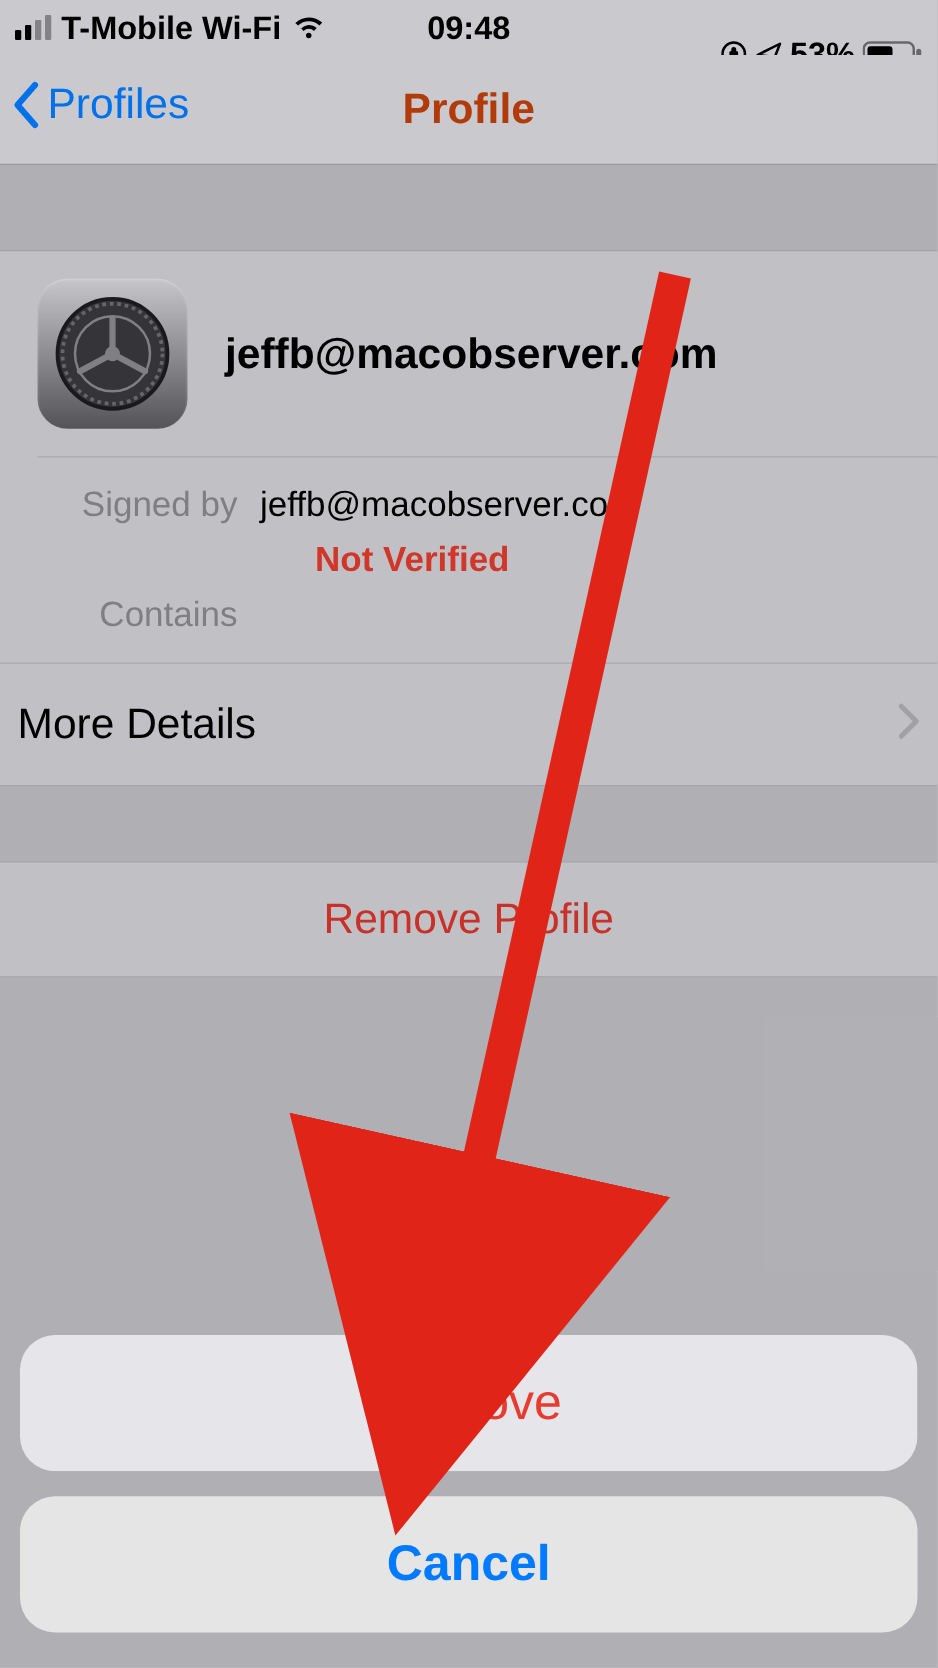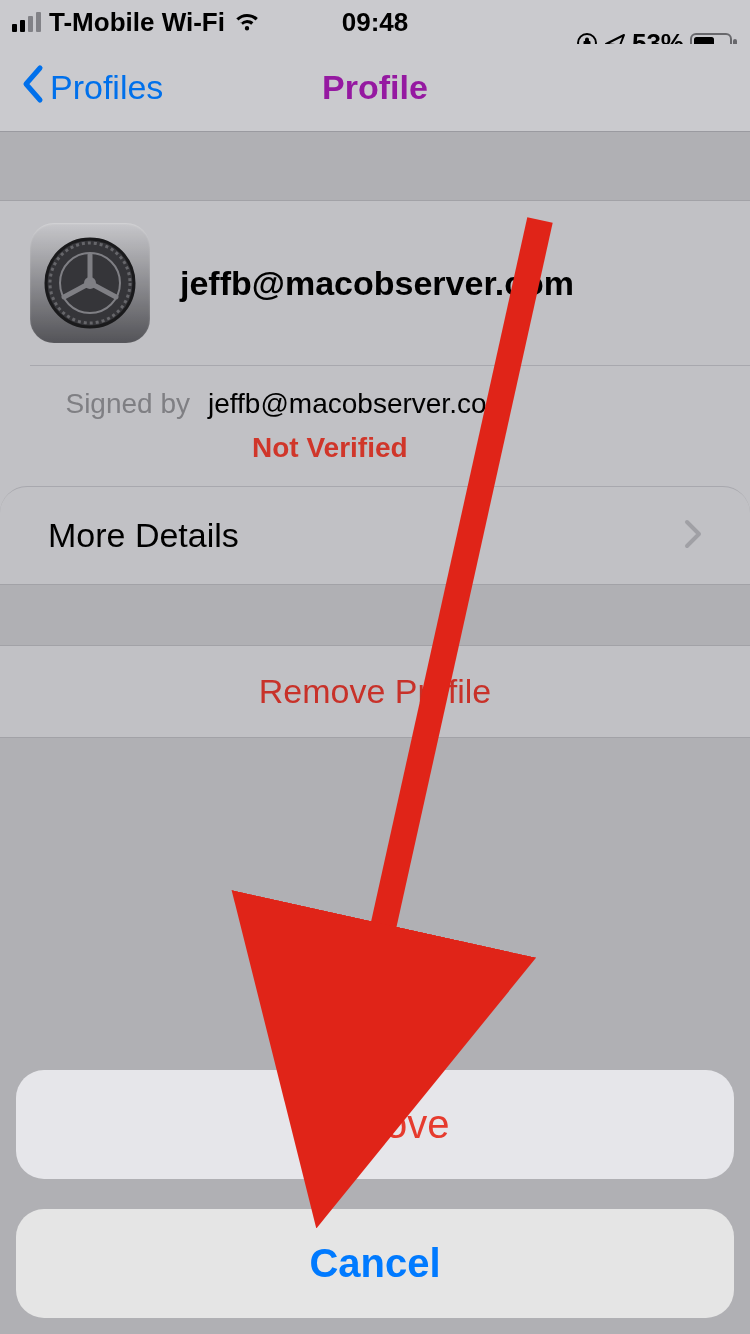--- a/index.html
+++ b/index.html
@@ -14,46 +14,46 @@
   .sb-center { position:absolute; left:50%; transform:translateX(-50%); font-weight:700; }
   .sb-right { display:flex; align-items:center; gap:6px;margin-top:42px; }
   .sig-bars { display:flex; align-items:flex-end; gap:3px; }
   .sig-bars span { width:5px; background:#8e8e93; border-radius:1px; }
   .sig-bars span.on { background:#000; }
   .b1{height:8px}.b2{height:12px}.b3{height:16px}.b4{height:20px}
   .wifi-icon svg,.lock-rot-icon svg,.loc-icon svg,.batt-icon svg { display:block; }
 
   
   .navbar { position:relative; width:100%; height:88px; background:#dcdce0; border-bottom:1px solid #a8a8ae; display:flex; align-items:center; }
-  .navbar .back { display:flex; align-items:center; gap:4px; padding-left:20px; color:#007aff; font-size:34px; }
+  .navbar .back { display:flex; align-items:flex-start; gap:4px; padding-left:8px; color:#007aff; font-size:34px; }
   .navbar .back .chev { font-size:44px; line-height:1; color:#007aff; }
-  .navbar .title { position:absolute; left:50%; transform:translateX(-50%); font-size:34px; font-weight:700; color:#a21caf; }
+  .navbar .title { position:absolute; left:50%; transform:translateX(-50%); font-size:34px; font-weight:700; color:#c2410c; }
 
   
   .content { width:100%; }
   .spacer { height:68px; }
 
   .section { background:#d2d2d6; border-top:1px solid #b0b0b6; border-bottom:1px solid #b0b0b6; }
   .profile-head { display:flex; align-items:center; gap:30px; padding:22px 30px; }
   .gear-tile { width:120px; height:120px; border-radius:24px; background:linear-gradient(180deg,#d8d8dc 0%,#5b5b60 100%); display:flex; align-items:center; justify-content:center; box-shadow:inset 0 1px 2px rgba(255,255,255,0.4); }
   .profile-name { font-size:34px; font-weight:800; color:#000; }
 
   .info-block { border-top:1px solid #b7b7bd; margin-left:30px; padding:22px 30px 22px 0; display:grid; grid-template-columns:160px 1fr; row-gap:12px; column-gap:18px; font-size:28px; }
   .info-label { color:#8a8a8f; text-align:right; }
   .info-value { color:#000; }
   .not-verified { color:#e23b2e; font-weight:700;margin-left:44px; }
 
-  .more-row { border-top:1px solid #b7b7bd; padding:26px 48px; font-size:34px; color:#000; display:flex; align-items:center; justify-content:space-between;border-radius:27px; }
+  .more-row { border-top:1px solid #b7b7bd; padding:26px 14px; font-size:34px; color:#000; display:flex; align-items:center; justify-content:space-between; }
   .chev-right { color:#aeaeb4; font-size:40px; }
 
   .spacer2 { height:60px; }
   .remove-section { background:#d2d2d6; border-top:1px solid #b0b0b6; border-bottom:1px solid #b0b0b6; text-align:center; padding:26px 0; font-size:34px; color:#d9362d; }
 
   
-  .actionsheet { position:absolute; left:16px; right:16px; bottom:16px; display:flex; flex-direction:column; gap:30px; }
+  .actionsheet { position:absolute; left:16px; right:16px; bottom:28px; display:flex; flex-direction:column; gap:20px; }
   .as-group { border-radius:28px; overflow:hidden; }
   .as-btn { background:#e6e6ea; text-align:center; padding:32px 0; font-size:40px; }
   .as-remove { color:#e63b2e; }
   .as-cancel { background:#e5e5e5; color:#007aff; font-weight:700; border-radius:28px; }
 
   
   .arrow-annot { position:absolute; left:0; top:0; width:750px; height:1334px; pointer-events:none; }
 </style>
 </head>
 <body>
@@ -127,20 +127,21 @@
         </svg>
       </div>
       <div class="profile-name">jeffb@macobserver.com</div>
     </div>
 
     <div class="info-block">
       <div class="info-label">Signed by</div>
       <div class="info-value">jeffb@macobserver.com</div>
       <div></div>
       <div class="not-verified">Not Verified</div>
+      <div class="info-label">Contains</div>
     </div>
 
     <div class="more-row">
       <span>More Details</span>
       <span class="chev-right">
         <svg width="18" height="30" viewBox="0 0 18 30">
             <path d="M3 3l12 12L3 27" fill="none" stroke="#aeaeb4" stroke-width="4" stroke-linecap="round" stroke-linejoin="round"></path>
           </svg>
       </span>
     </div>

